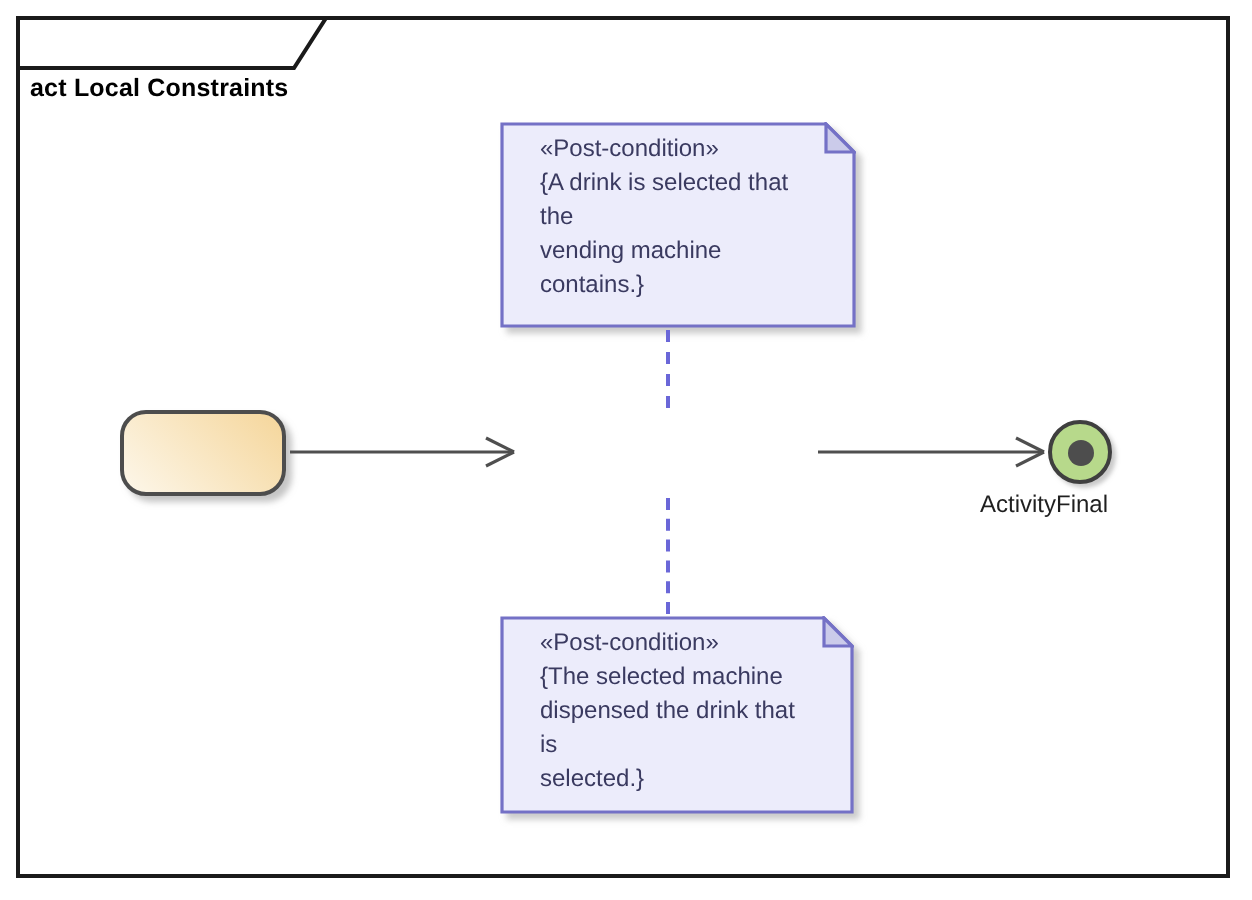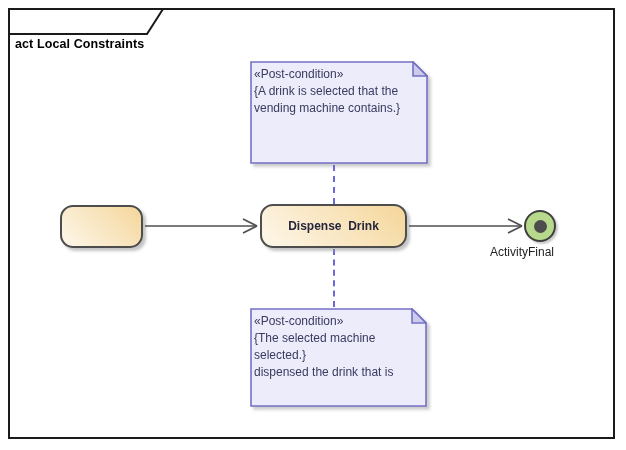--- a/index.html
+++ b/index.html
@@ -16,21 +16,21 @@
   .frame-title {
     position:absolute; left:15px; top:13px; font-size:12.5px; font-weight:bold;
     color:#000000; letter-spacing:0.1px; white-space:nowrap;margin-top:24px;
   }
   .note {
     position:absolute;
     filter:drop-shadow(3px 3px 1.5px rgba(160,160,160,0.55));
   }
   .note-text {
     position:absolute; left:0; top:0; right:0; bottom:0;
-    padding:5px 4px; font-size:12px; line-height:17px; color:#3a3a60;
+    padding:5px 20px; font-size:12px; line-height:17px; color:#3a3a60;
   }
   .action {
     position:absolute; box-sizing:border-box;
     border:2px solid #4d4d4d; border-radius:13px;
     background:linear-gradient(45deg, #fdf7ea 0%, #f5d69b 100%);
     box-shadow:3px 3px 3px rgba(150,150,150,0.55);
     display:flex; align-items:center; justify-content:center;
   }
   .action-label {
     font-size:12px; font-weight:bold; color:#26263c; white-space:pre;
@@ -78,33 +78,30 @@
   </div>
 
   <div class="note" style="left:250px; top:308px; width:177px; height:99px;">
     <svg width="177" height="99">
       <path d="M1,1 H162 L176,15 V98 H1 Z" fill="#ececfb" stroke="#7471c6" stroke-width="1.6"></path>
       <path d="M162,1 V15 H176 Z" fill="#cbcbea" stroke="#7471c6" stroke-width="1.6"></path>
     </svg>
     <div class="note-text">
       <div>«Post-condition»</div>
       <div>{The selected machine</div>
+      <div>dispensed the drink that is</div>
       <div>selected.}</div>
-      <div>dispensed the drink that is</div>
     </div>
   </div>
 
   <div class="dashed-connector" style="left:333px; top:165px; height:39px;"></div>
   <div class="dashed-connector" style="left:333px; top:249px; height:58px;"></div>
 
   <div class="action" style="left:60px; top:205px; width:83px; height:43px;"></div>
 
-  <div class="action" style="left:260px; top:204px; width:147px; height:44px;">
-    <span class="action-label">Dispense  Drink</span>
-  </div>
 
   <svg class="flow-overlay" width="626" height="450">
     <g stroke="#4f4f4f" stroke-width="1.6" fill="none">
       <g>
         <line x1="145" y1="226" x2="257" y2="226"></line>
         <line x1="257" y1="226" x2="243" y2="219"></line>
         <line x1="257" y1="226" x2="243" y2="233"></line>
       </g>
       <g>
         <line x1="409" y1="226" x2="522" y2="226"></line>

